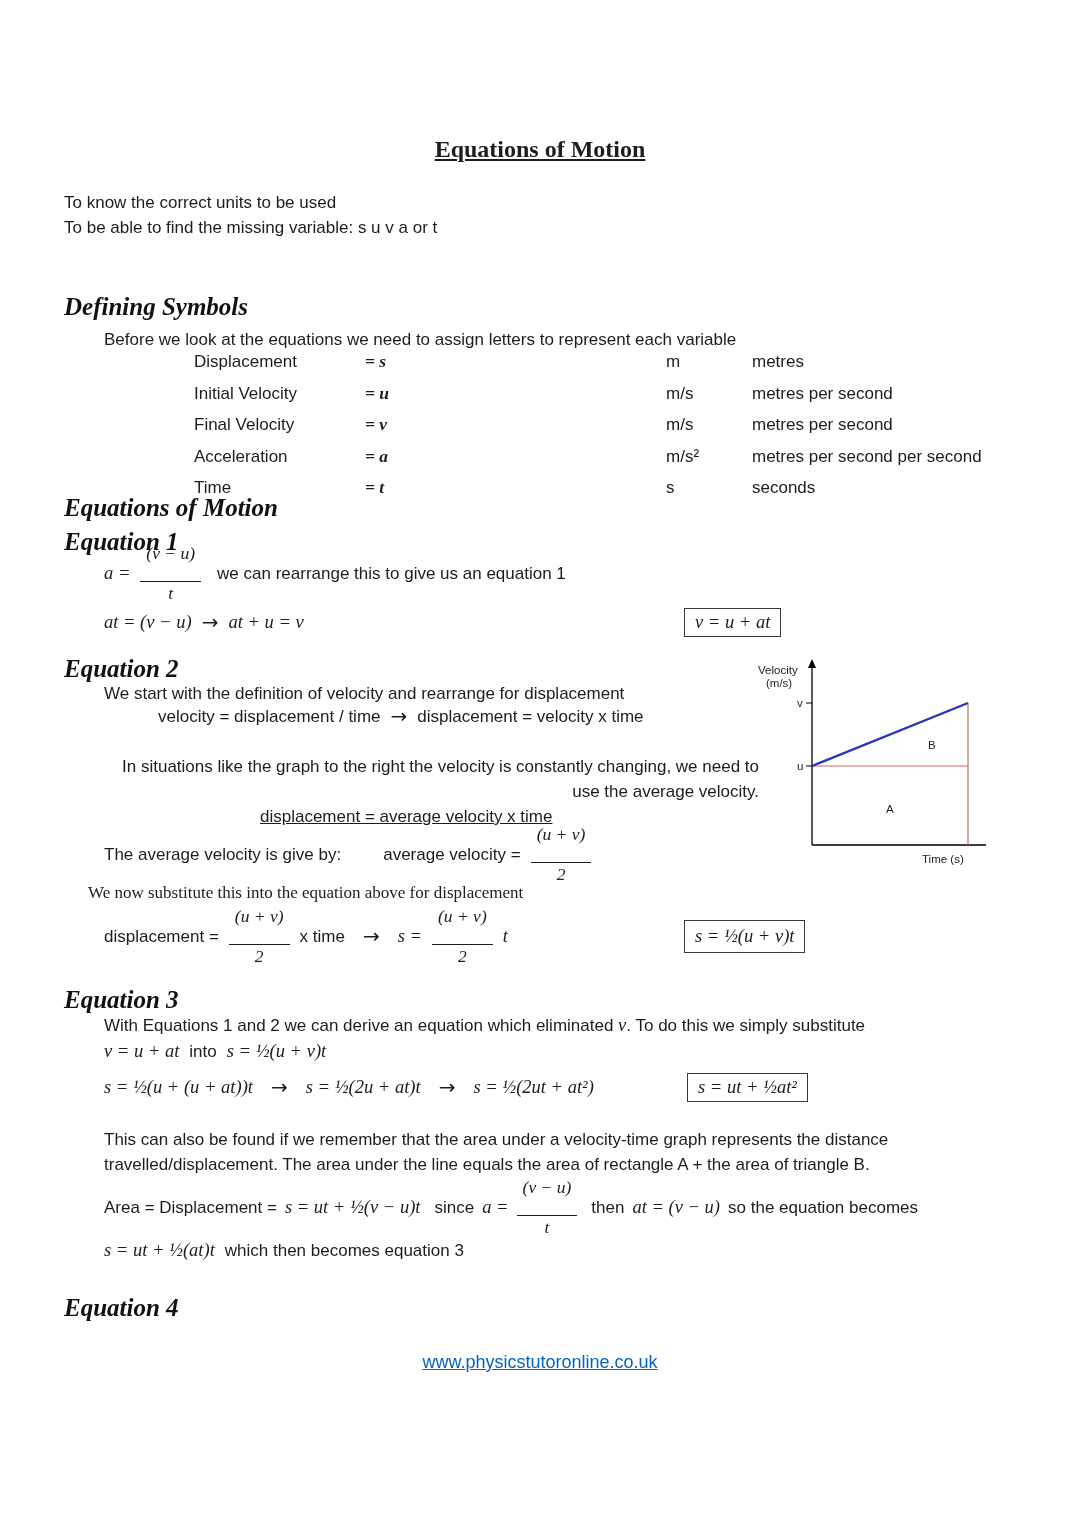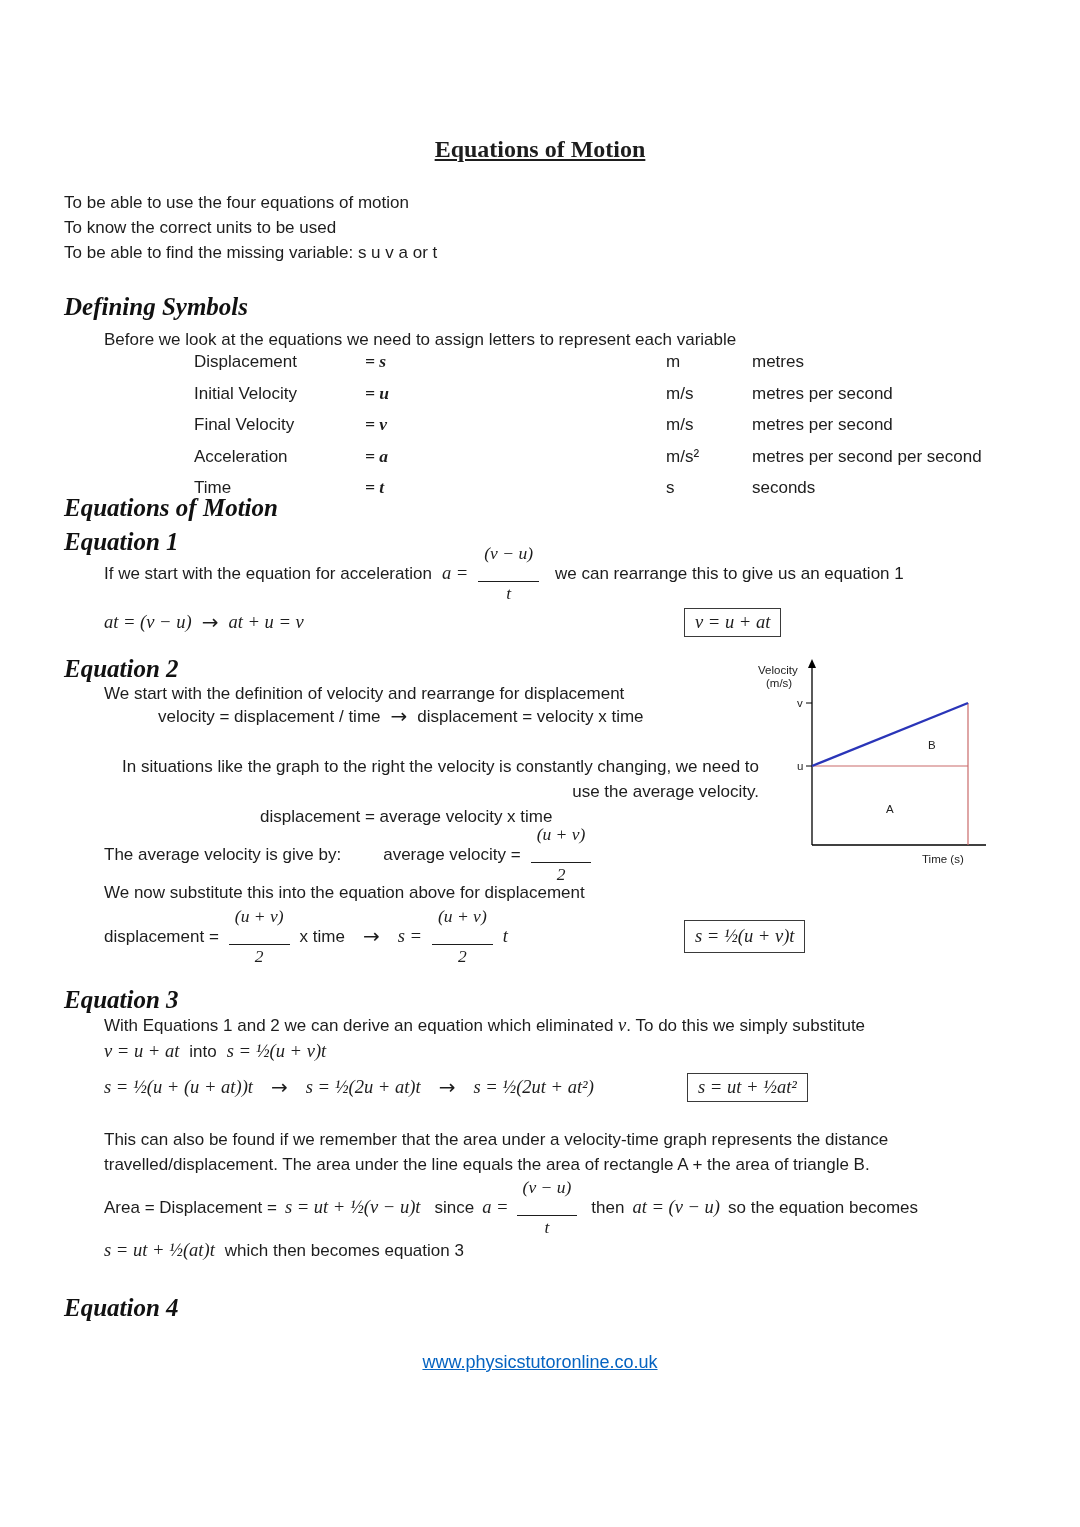--- a/index.html
+++ b/index.html
@@ -52,21 +52,20 @@
   }
   .nowrap { white-space:nowrap; }
   svg text { font-family:"Liberation Sans", sans-serif; }
 </style>
 </head>
 <body>
 
 <div class="abs title" style="top:136px;">Equations of Motion</div>
 
 <div class="abs body-text" style="left:64px; top:190px;">
-  <div>To be able to use the four equations of motion</div>
   <div>To know the correct units to be used</div>
   <div>To be able to find the missing variable: s u v a or t</div>
 </div>
 
 <div class="abs h1" style="left:64px; top:293px;">Defining Symbols</div>
 <div class="abs body-text" style="left:104px; top:327px;">Before we look at the equations we need to assign letters to represent each variable</div>
 
 <div class="abs symtable" style="left:194px; top:349px;gap:6px;">
   <span>Displacement</span>
   <span class="sym">= s</span>
@@ -92,21 +91,20 @@
   <span class="sym">= t</span>
   <span>s</span>
   <span>seconds</span>
 </div>
 
 <div class="abs h1" style="left:64px; top:494px;">Equations of Motion</div>
 
 <div class="abs h2" style="left:64px; top:528px;">Equation 1</div>
 
 <div class="abs flexrow body-text" style="left:104px; top:549px; height:48px;">
-  <span>If we start with the equation for acceleration</span>
   <span class="math">a =</span>
   <span class="frac">
     <span class="num">(v − u)</span>
     <span class="den">t</span>
   </span>
   <span style="margin-left:6px;">we can rearrange this to give us an equation 1</span>
 </div>
 
 <div class="abs flexrow" style="left:104px; top:606px; height:32px; width:880px;">
   <span class="math">at = (v − u)</span>
@@ -120,32 +118,32 @@
 <div class="abs body-text" style="left:104px; top:681px;">We start with the definition of velocity and rearrange for displacement</div>
 
 <div class="abs flexrow body-text" style="left:158px; top:704px;">
   <span>velocity = displacement / time</span>
   <span class="arrow">→</span>
   <span>displacement = velocity x time</span>
 </div>
 
 <div class="abs body-text" style="left:104px; top:754px; width:655px;text-align:right;">In situations like the graph to the right the velocity is constantly changing, we need to use the average velocity.</div>
 
-<div class="abs body-text" style="left:260px; top:804px;">displacement = average velocity x time</div>
+<div class="abs body-text" style="left:260px; top:804px;text-decoration:underline;">displacement = average velocity x time</div>
 
 <div class="abs flexrow body-text" style="left:104px; top:830px; height:48px;">
   <span>The average velocity is give by:</span>
   <span style="margin-left:32px;">average velocity =</span>
   <span class="frac">
     <span class="num">(u + v)</span>
     <span class="den">2</span>
   </span>
 </div>
 
-<div class="abs body-text" style="left:104px; top:880px;">We now substitute this into the equation above for displacement</div>
+<div class="abs body-text" style="left:88px; top:880px;font-family:Liberation Serif, serif;">We now substitute this into the equation above for displacement</div>
 
 <div class="abs flexrow body-text" style="left:104px; top:908px; height:56px; width:880px;">
   <span>displacement =</span>
   <span class="frac">
     <span class="num">(u + v)</span>
     <span class="den">2</span>
   </span>
   <span>x time</span>
   <span class="arrow" style="margin-left:8px;">→</span>
   <span class="math" style="margin-left:8px;">s =</span>

